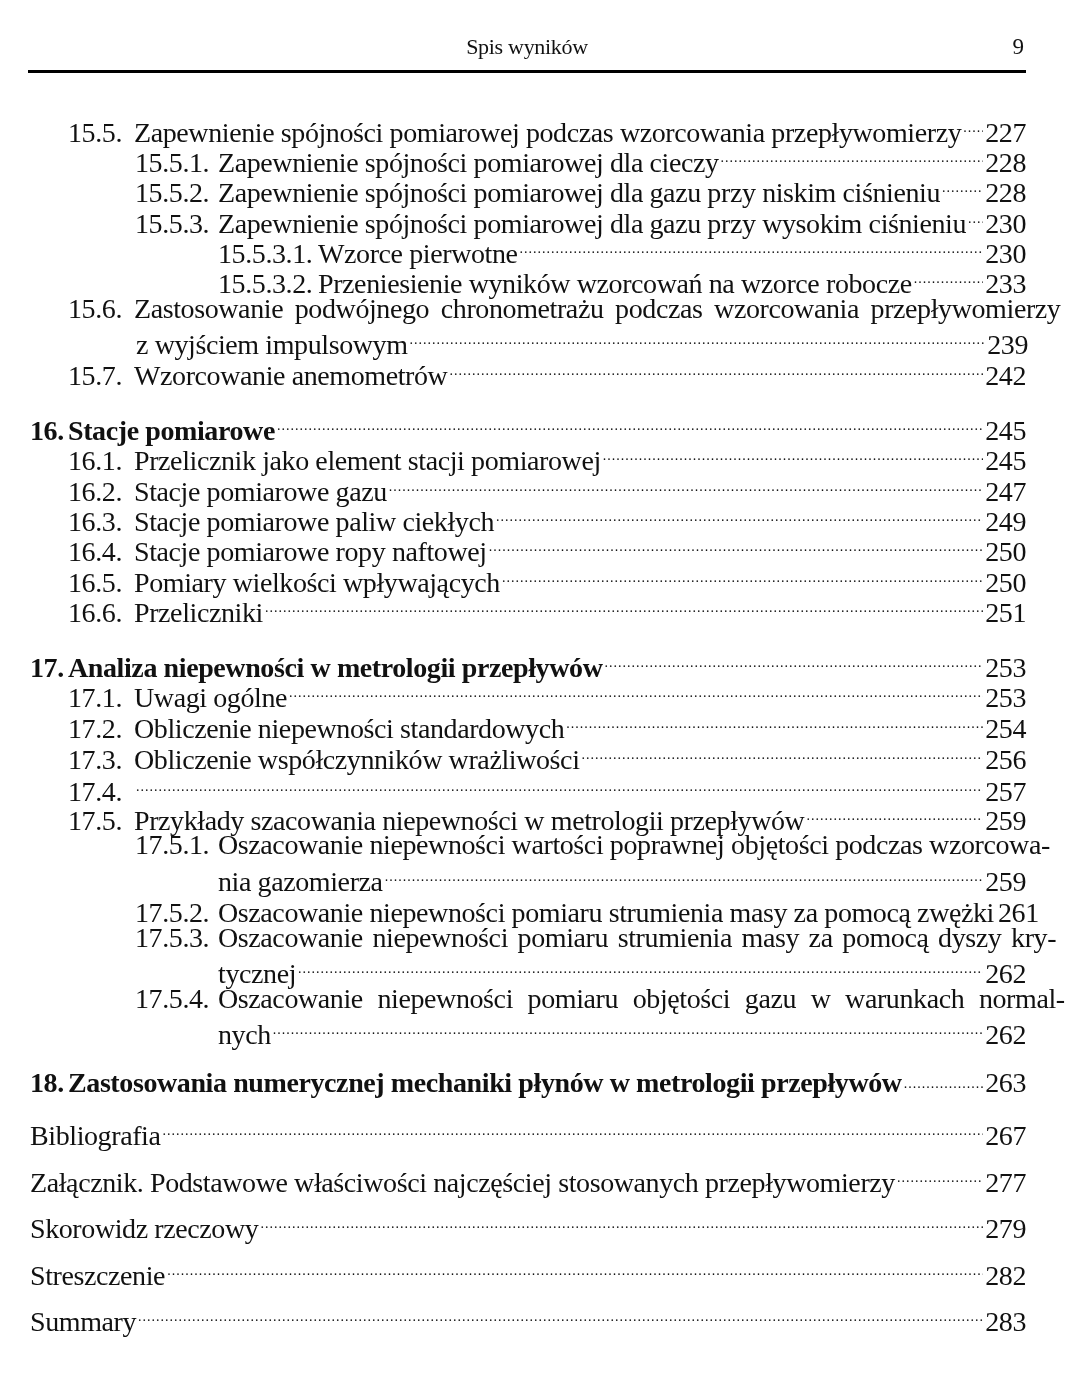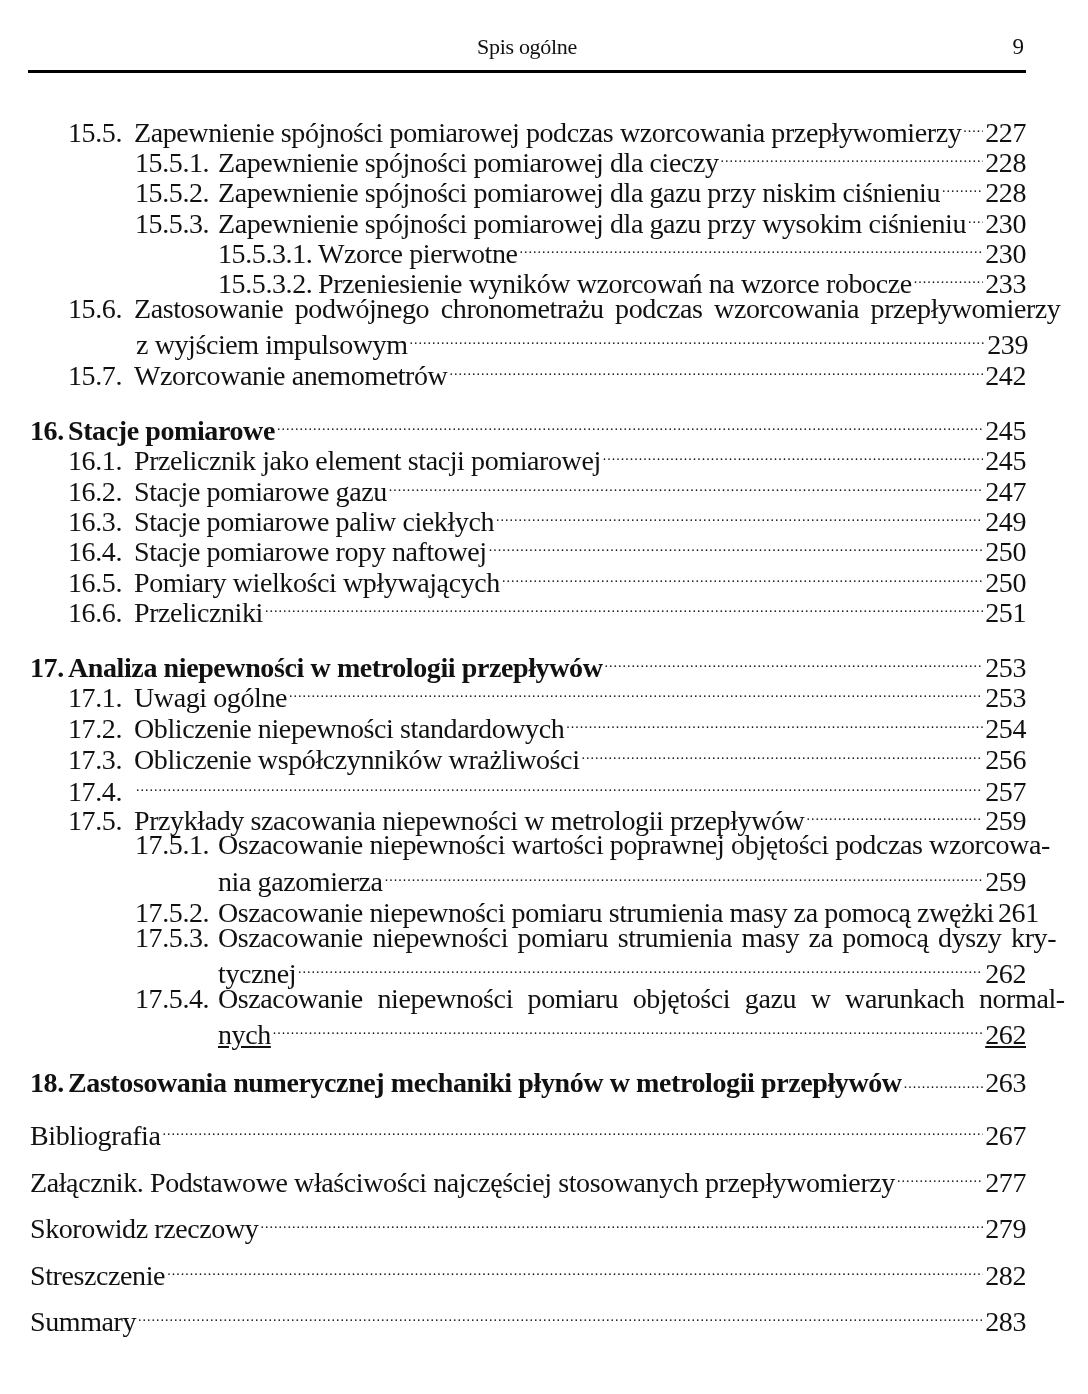--- a/index.html
+++ b/index.html
@@ -36,21 +36,21 @@
     position: absolute; left: 0; bottom: 7px; font-size: 14px; letter-spacing: 1px;
     white-space: nowrap; line-height: 1;
   }
   .page { flex: none; text-align: right; }
   .bold { font-weight: bold; }
 </style>
 </head>
 <body>
 
 <div class="header">
-  <div class="header-title">Spis ogólne</div>
+  <div class="header-title">Spis wyników</div>
   <div class="header-page">9</div>
 </div>
 
 <div class="toc">
 
   <div class="row" style="left:68px; top:112px; width:958px;">
     <span class="num" style="width:66px;">15.5.</span>
     <span class="title">Zapewnienie spójności pomiarowej podczas wzorcowania przepływomierzy</span>
     <span class="dots"></span>
     <span class="page">227</span>
@@ -213,21 +213,21 @@
   <div class="row" style="left:218px; top:953px; width:808px;">
     <span class="title">tycznej</span>
     <span class="dots"></span>
     <span class="page">262</span>
   </div>
 
   <div class="row" style="left:135px; top:984px; width:891px;">
     <span class="num" style="width:83px;">17.5.4.</span>
     <span class="title" style="word-spacing:8px;">Oszacowanie niepewności pomiaru objętości gazu w warunkach normal-</span>
   </div>
-  <div class="row" style="left:218px; top:1014px; width:808px;text-decoration:underline;">
+  <div class="row" style="left:218px; top:1014px; width:808px;">
     <span class="title">nych</span>
     <span class="dots"></span>
     <span class="page">262</span>
   </div>
 
   <div class="row bold" style="left:30px; top:1068px; width:996px;align-items:flex-end;">
     <span class="num" style="width:38px;">18.</span>
     <span class="title">Zastosowania numerycznej mechaniki płynów w metrologii przepływów</span>
     <span class="dots" style="font-weight:normal;"></span>
     <span class="page" style="font-weight:normal;">263</span>

